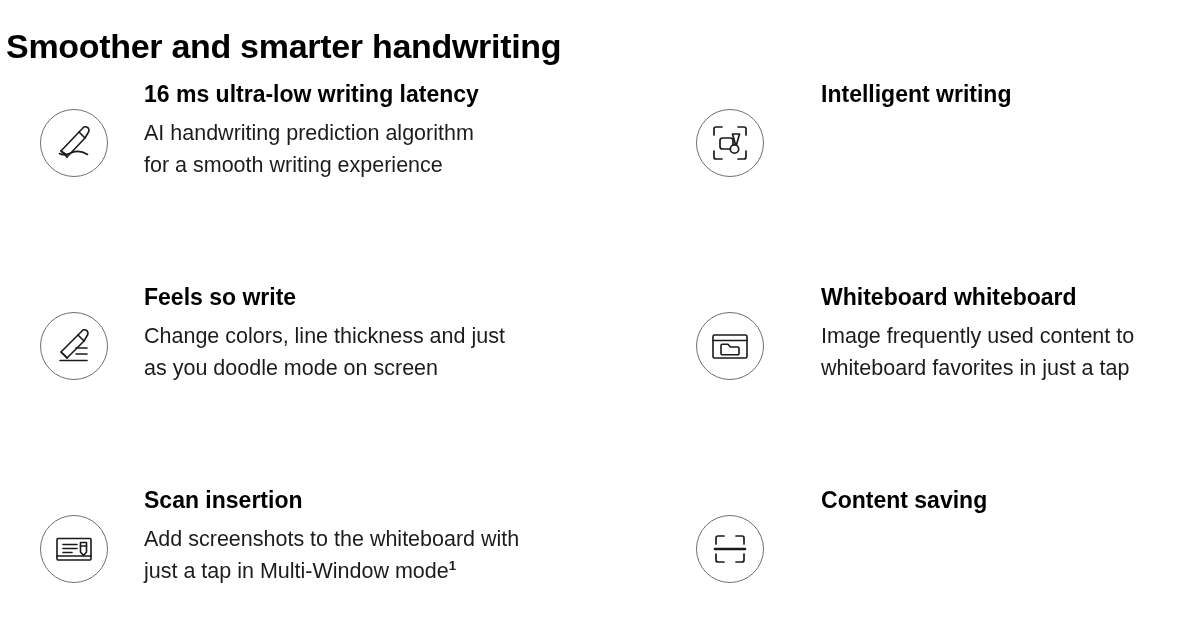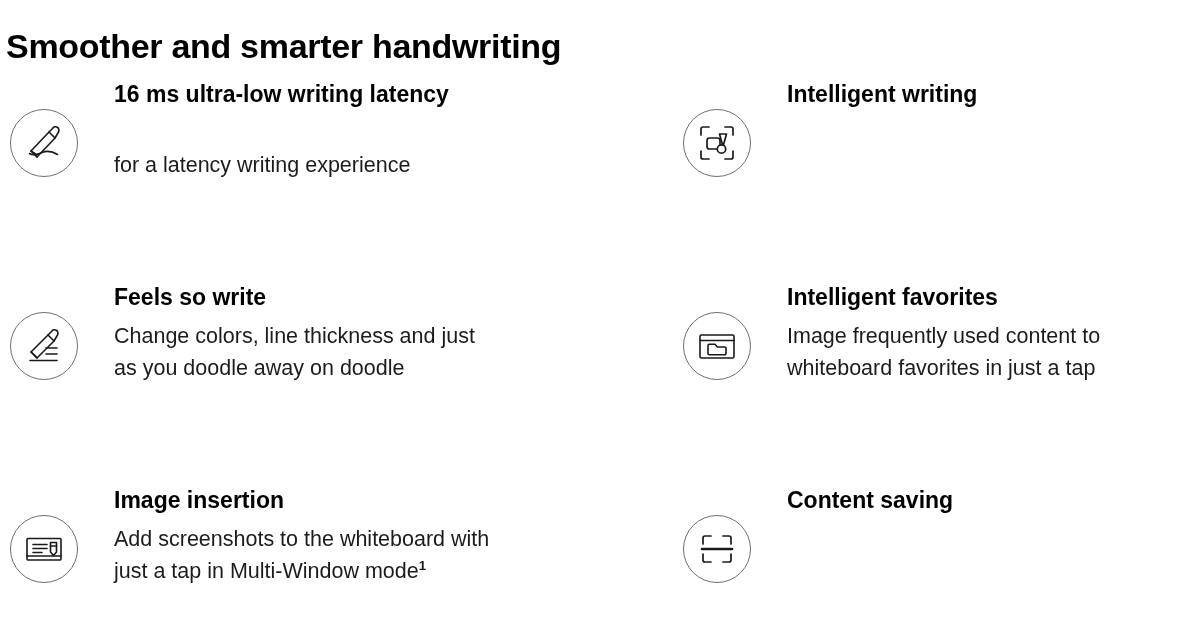--- a/index.html
+++ b/index.html
@@ -35,35 +35,37 @@
   .grid {
     position: absolute;
     left: 0;
     top: 72px;
     width: 1200px;
   }
   .row {
     display: flex;
     flex-direction: row;
     height: 203px;
+    margin-left: 30px;
   }
   .cell {
     display: flex;
     flex-direction: row;
     align-items: flex-start;
   }
   .cell.left {
     width: 680px;
     padding-left: 10px;
     box-sizing: border-box;
   }
   .cell.right {
     width: 520px;
     padding-left: 3px;
     box-sizing: border-box;
+    gap: 21px;
   }
   .icon-wrap {
     flex: 0 0 auto;
     width: 68px;
     height: 68px;
     margin-top: 37px;
   }
   .icon-circle {
     width: 68px;
     height: 68px;
@@ -126,22 +128,22 @@
               <path d="M9 30 L27 11 L33 17 L15 36 Z"></path>
               <path d="M27 11 L30.5 7.5 A3.2 3.2 0 0 1 36.5 11 L33 17"></path>
               <path d="M9 30 L13.5 33 L15 36"></path>
               <path d="M7.5 32.5 C12 35.5 16 33 20 31.5 C25 29.6 30 30 35.5 33.5"></path>
             </svg>
           </div>
         </div>
         <div class="text-col">
           <p class="feature-title">16 ms ultra-low writing latency</p>
           <p class="feature-desc">
-            <br>
-            <span>for a latency writing experience</span>
+            <span>AI handwriting prediction algorithm</span><br>
+            <span>for a smooth writing experience</span>
           </p>
         </div>
       </div>
 
       <div class="cell right">
         <div class="icon-wrap">
           <div class="icon-circle">
             <svg width="40" height="40" viewBox="0 0 40 40" fill="none" stroke="#1a1a1a" stroke-width="1.7" stroke-linecap="round" stroke-linejoin="round">
               <path d="M4 12 V6 A2 2 0 0 1 6 4 H12"></path>
               <path d="M28 4 H34 A2 2 0 0 1 36 6 V12"></path>
@@ -172,37 +174,37 @@
               <path d="M24 24 H35"></path>
               <path d="M24 30 H35"></path>
               <path d="M8 36.5 H35"></path>
             </svg>
           </div>
         </div>
         <div class="text-col">
           <p class="feature-title">Feels so write</p>
           <p class="feature-desc">
             <span>Change colors, line thickness and just</span><br>
-            <span>as you doodle away on doodle</span>
+            <span>as you doodle mode on screen</span>
           </p>
         </div>
       </div>
 
       <div class="cell right">
         <div class="icon-wrap">
           <div class="icon-circle">
             <svg width="42" height="42" viewBox="0 0 42 42" fill="none" stroke="#1a1a1a" stroke-width="1.6" stroke-linecap="round" stroke-linejoin="round">
               <rect x="4" y="10" width="34" height="23" rx="1.5"></rect>
               <path d="M4 15.5 H38"></path>
               <path d="M12 28.5 V20.5 A1.2 1.2 0 0 1 13.2 19.3 H19 L21.4 22 H28.8 A1.2 1.2 0 0 1 30 23.2 V28.5 A1.2 1.2 0 0 1 28.8 29.7 H13.2 A1.2 1.2 0 0 1 12 28.5 Z"></path>
             </svg>
           </div>
         </div>
         <div class="text-col">
-          <p class="feature-title">Intelligent favorites</p>
+          <p class="feature-title">Whiteboard whiteboard</p>
           <p class="feature-desc">
             <span>Image frequently used content to</span><br>
             <span>whiteboard favorites in just a tap</span>
           </p>
         </div>
       </div>
 
     </div>
 
     <div class="row">
@@ -215,21 +217,21 @@
               <path d="M4 28 H38"></path>
               <path d="M10 16.5 H24"></path>
               <path d="M10 20.5 H24"></path>
               <path d="M10 24.5 H19"></path>
               <path d="M27.5 14.5 H33.5 V24 L30.5 27.5 L27.5 24 Z"></path>
               <path d="M27.5 18 H33.5"></path>
             </svg>
           </div>
         </div>
         <div class="text-col">
-          <p class="feature-title">Image insertion</p>
+          <p class="feature-title">Scan insertion</p>
           <p class="feature-desc">
             <span>Add screenshots to the whiteboard with</span><br>
             <span>just a tap in Multi-Window mode</span><sup>1</sup>
           </p>
         </div>
       </div>
 
       <div class="cell right">
         <div class="icon-wrap">
           <div class="icon-circle">

